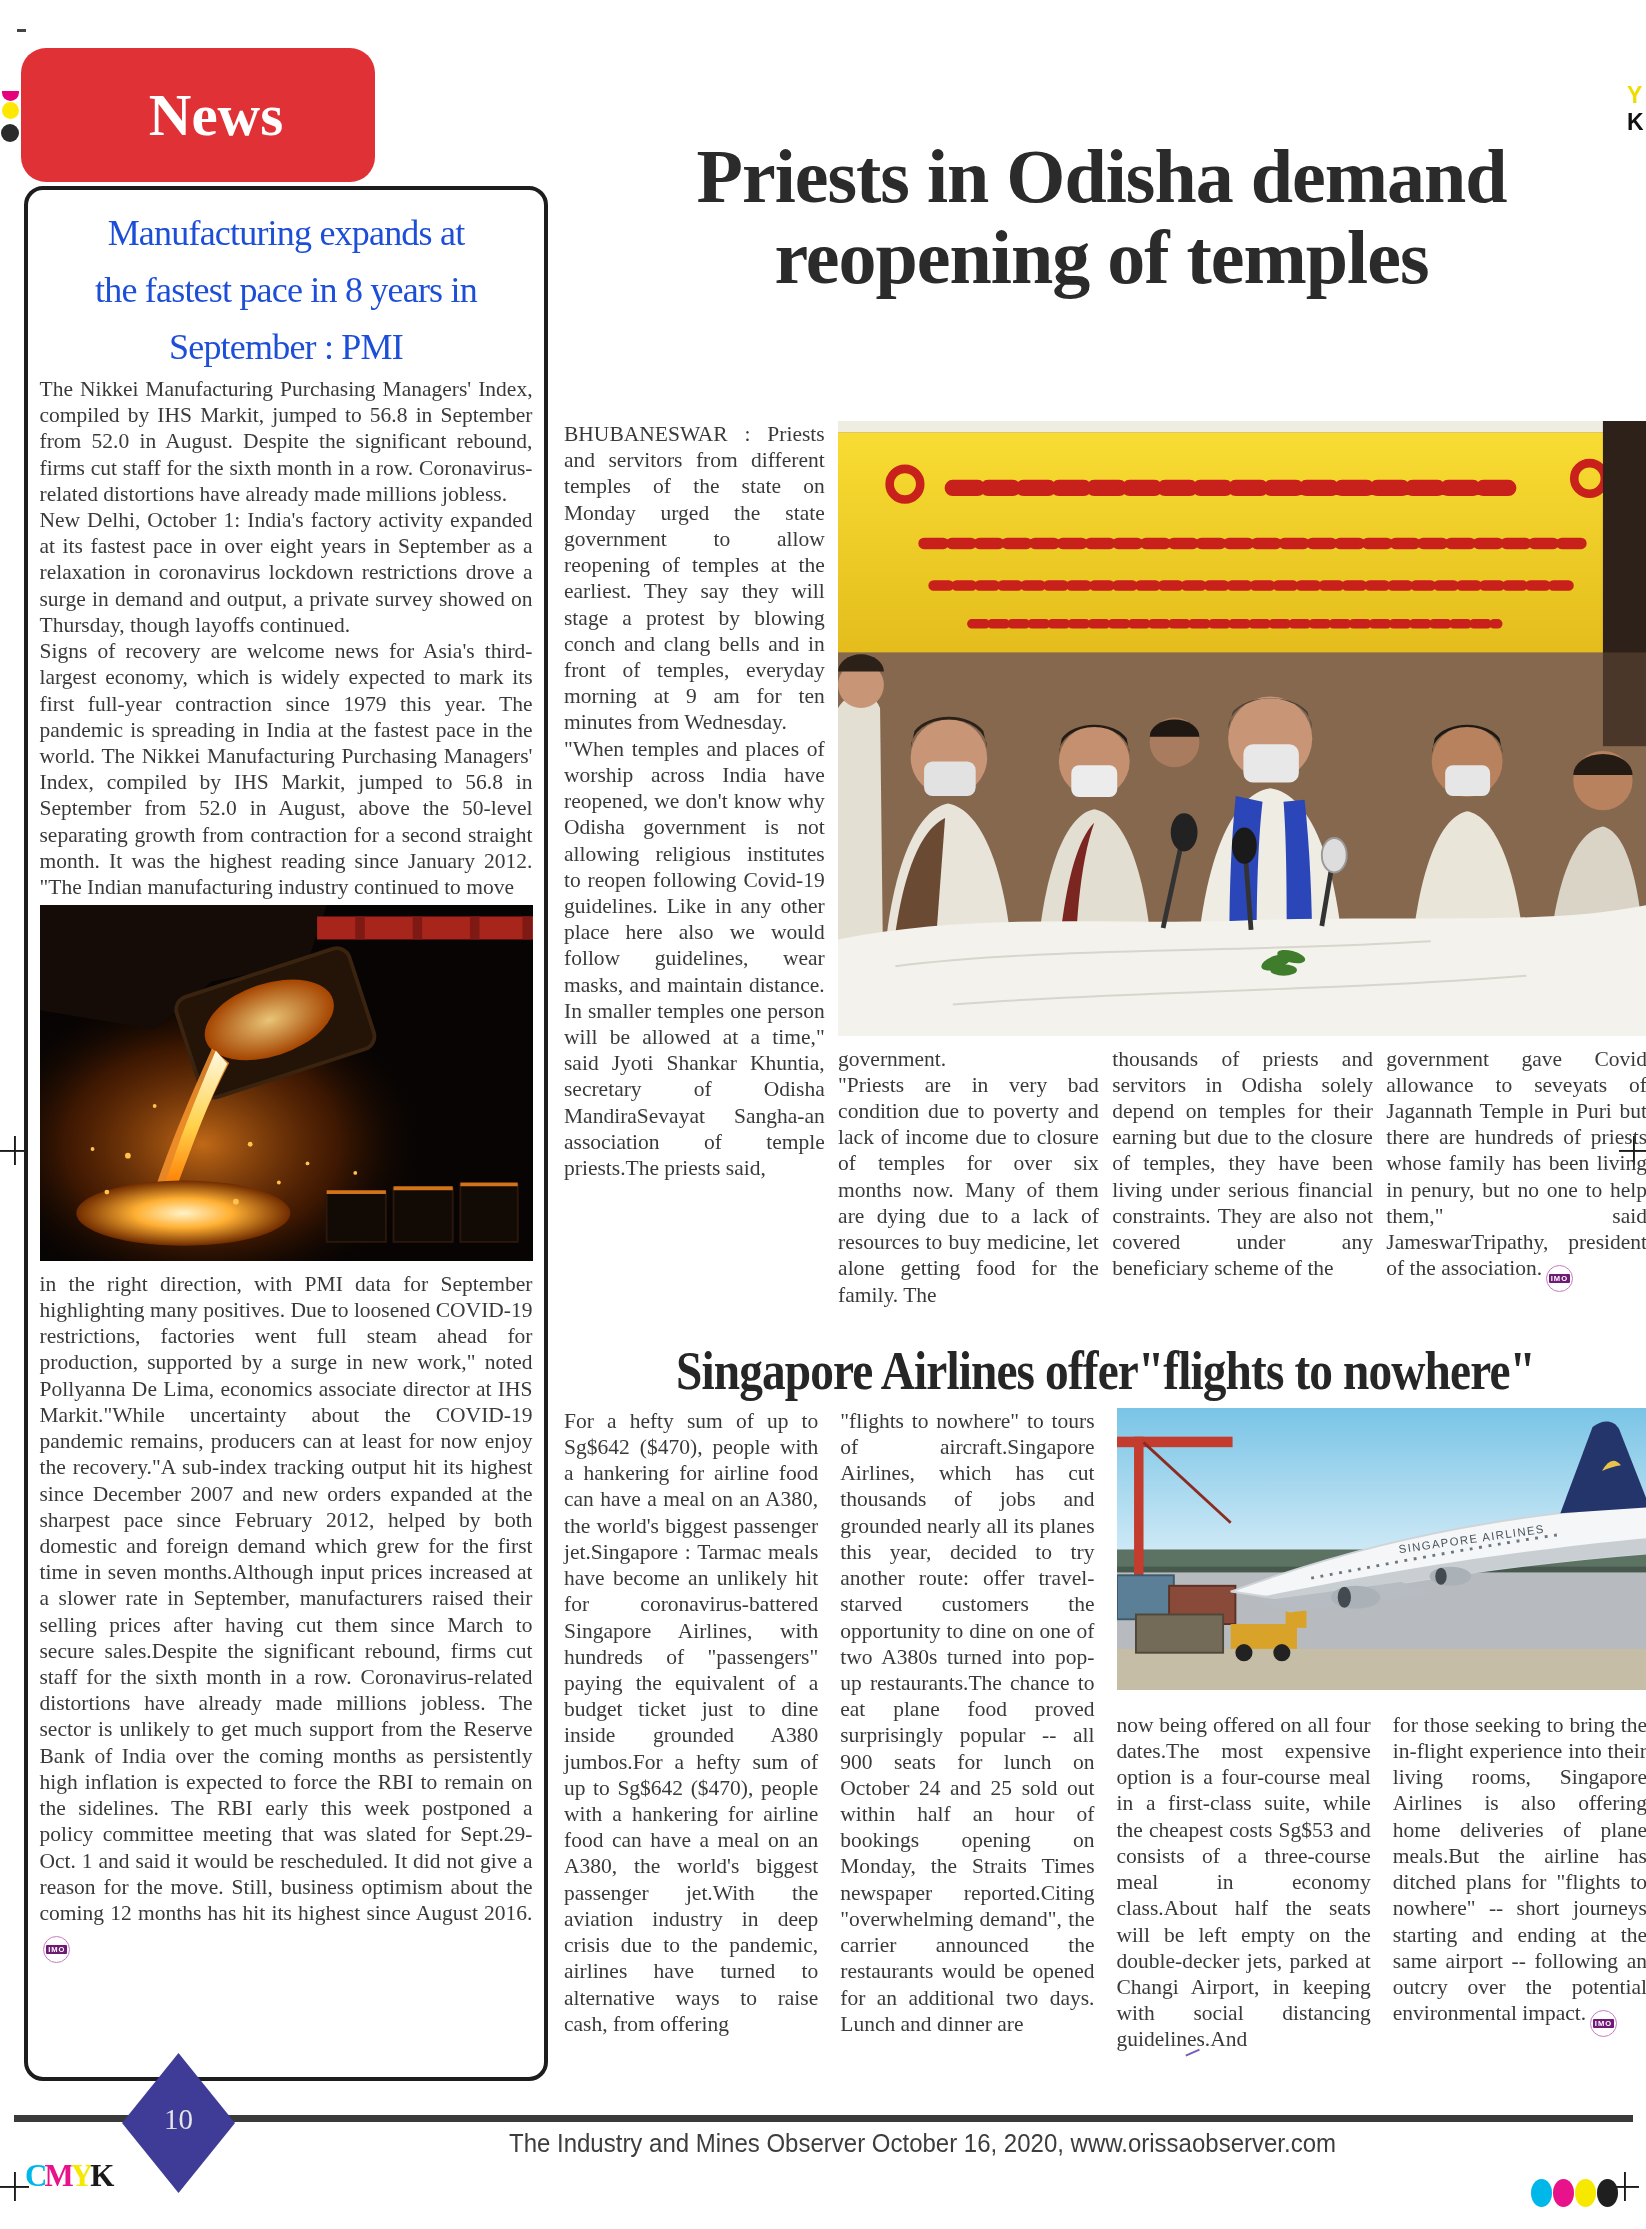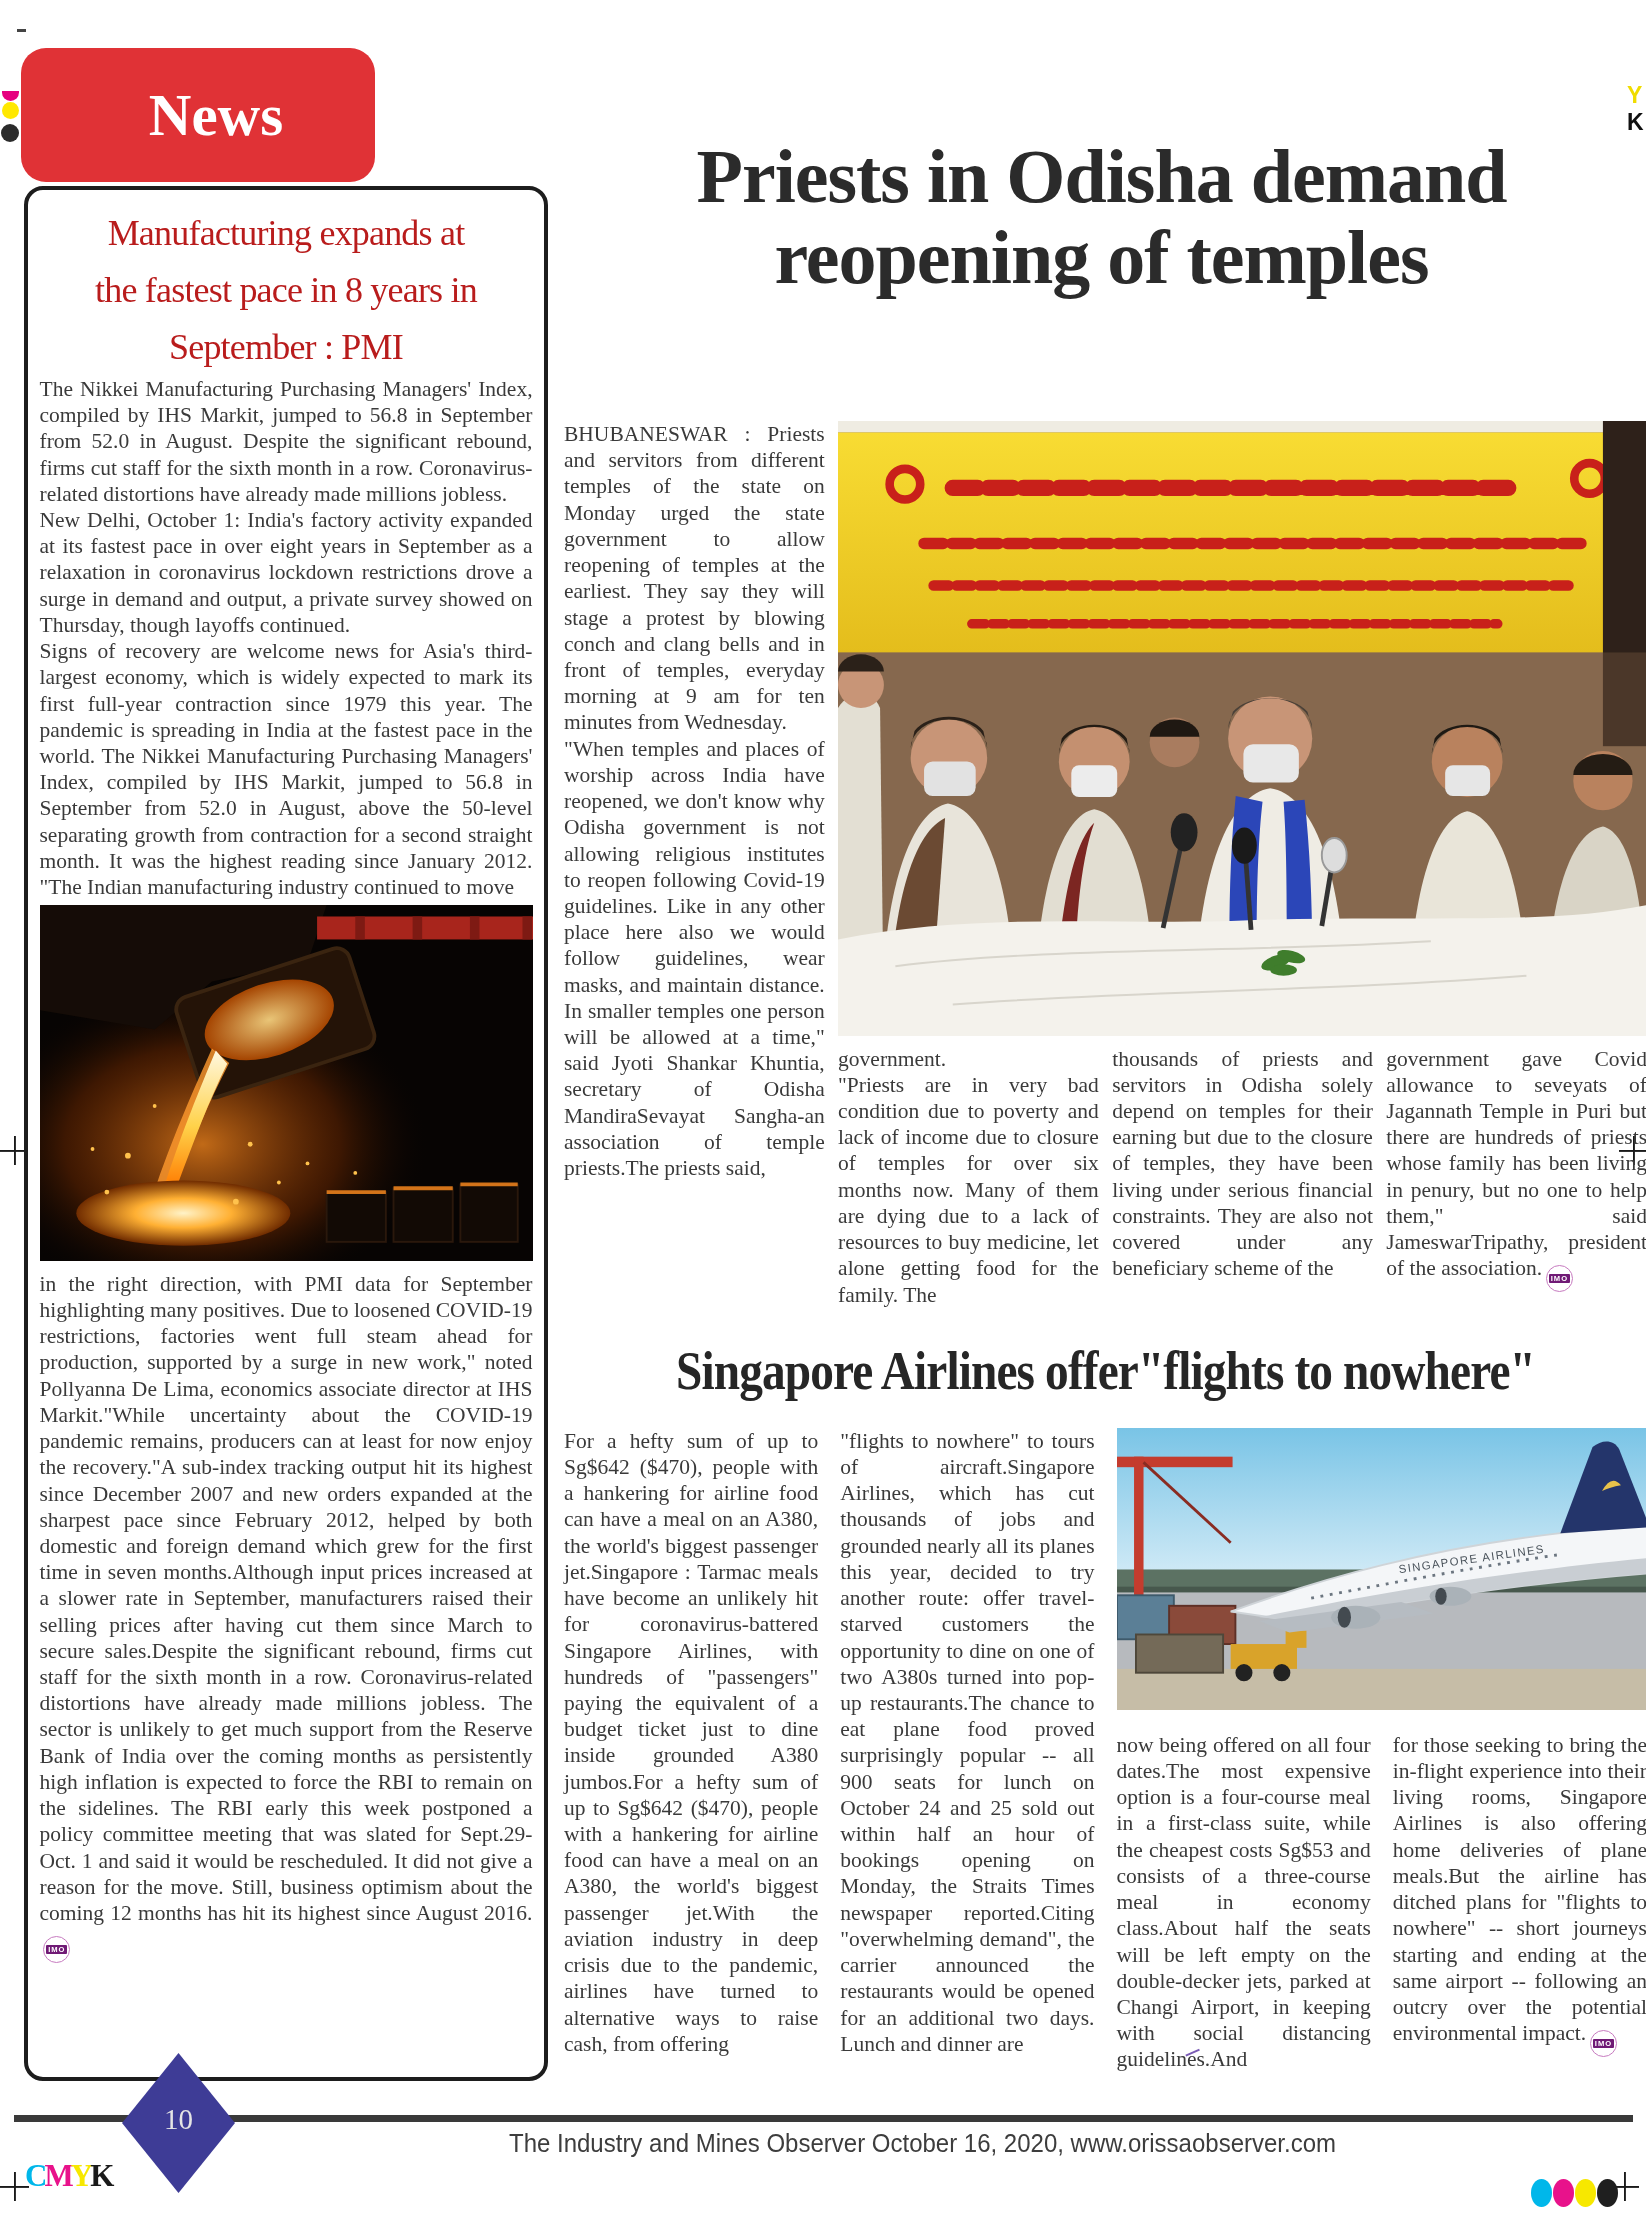--- a/index.html
+++ b/index.html
@@ -18,35 +18,35 @@
                    linear-gradient(#1a1a1a,#1a1a1a) center/1.9px 100% no-repeat;}
   .stray-mark{position:absolute;left:1183px;top:2042px;width:15.3px;height:9.6px;
               border-bottom:2.9px solid #7a5bb5;transform:rotate(-24deg);}
   
   .news-badge{position:absolute;left:21px;top:48px;width:318px;height:134px;background:#e03236;
               border-radius:25px;display:flex;align-items:center;justify-content:center;padding-left:36px;}
   .news-badge span{font:bold 59px/1 "Liberation Serif",serif;color:#fff;}
   
   .left-box{position:absolute;left:24px;top:186px;width:524px;height:1895px;border:4.8px solid #1d1d1d;
             border-radius:19px;box-sizing:border-box;padding:9.6px 11.5px;background:#fff;}
-  .left-headline{margin-top:5.7px;text-align:center;color:#b91c1c;}
+  .left-headline{margin-top:5.7px;text-align:center;color:#1d4ed8;}
   .left-headline div{font:400 36px/1.58 "Liberation Serif",serif;white-space:nowrap;letter-spacing:-0.8px;}
   .body-text{font:21.5px/1.22 "Liberation Serif",serif;color:#3a3a3a;text-align:justify;white-space:pre-line;}
   .left-photo{width:493px;height:356px;margin:4.8px 0 5.7px 0;}
   
   .main-headline{position:absolute;left:564px;top:136px;width:1075px;text-align:center;color:#2b2b2b;}
   .main-headline div{font:bold 76px/1.06 "Liberation Serif",serif;letter-spacing:-1px;white-space:nowrap;}
   .odisha-grid{position:absolute;left:564px;top:421px;width:1083px;display:grid;
                grid-template-columns:repeat(4,1fr);grid-template-rows:615px auto;column-gap:13.4px;row-gap:9.6px;}
   .odisha-grid .c1{grid-column:1;grid-row:1/3;}
   .odisha-photo{grid-column:2/5;grid-row:1;width:100%;height:615px;}
   .sing-wrap{position:absolute;left:564px;top:1342px;width:1083px;}
   .sing-headline{font:bold 55px/1.05 "Liberation Serif",serif;color:#262626;text-align:center;
                  white-space:nowrap;transform:scaleX(0.86);transform-origin:50% 50%;letter-spacing:-1px;}
-  .sing-grid{margin-top:28px;display:grid;grid-template-columns:repeat(4,1fr);
+  .sing-grid{margin-top:8px;display:grid;grid-template-columns:repeat(4,1fr);
              grid-template-rows:282px auto;column-gap:13.4px;row-gap:9.6px;gap:22px;}
   .sing-grid .c1{grid-column:1;grid-row:1/3;}
   .sing-grid .c2{grid-column:2;grid-row:1/3;}
   .sing-photo{grid-column:3/5;grid-row:1;width:100%;height:282px;}
   
   .imo{display:inline-flex;width:25px;height:25px;border:1.9px solid #c77bc0;border-radius:50%;
        background:#fff;vertical-align:-5.7px;align-items:center;justify-content:center;margin-left:3.8px;}
   .imo b{display:block;background:#701a75;color:#fff;font:bold 7.6px/1.2 "Liberation Sans",sans-serif;
          padding:0 1.9px;border-radius:1px;letter-spacing:1px;}
   

